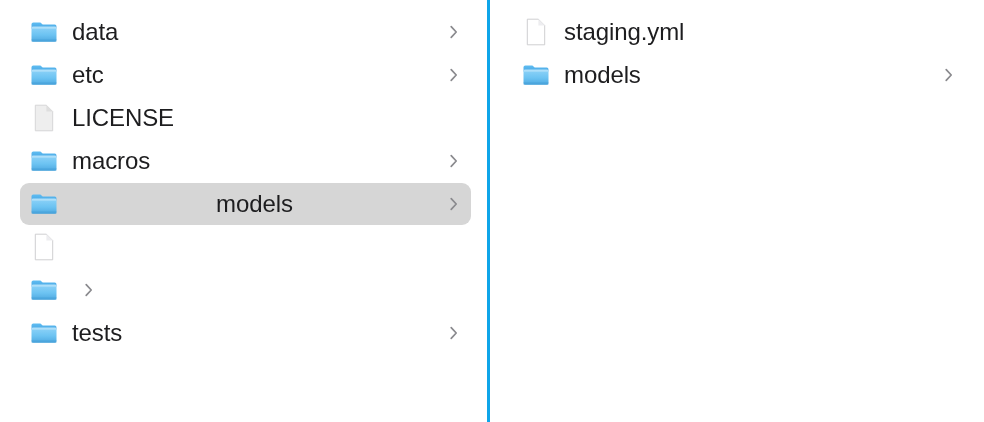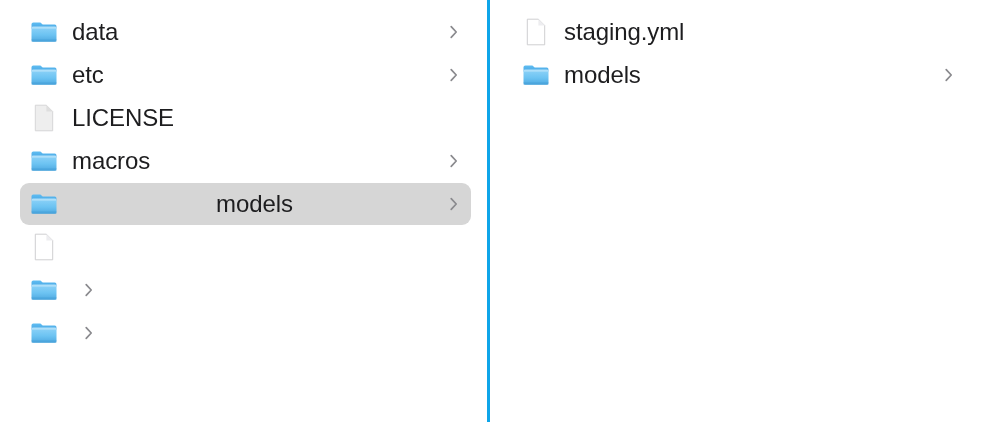--- a/index.html
+++ b/index.html
@@ -261,20 +261,21 @@
                 <stop offset="0.55" stop-color="#6cc3f2"></stop>
                 <stop offset="1" stop-color="#4ea8e0"></stop>
               </linearGradient>
             </defs>
             <path d="M1.5 7.2a1.8 1.8 0 0 1 1.8-1.8h7.1l2.3 2.2h12.0a1.8 1.8 0 0 1 1.8 1.8v2.2H1.5z" fill="url(#fTab)"></path>
             <rect x="1.5" y="9.6" width="25" height="15.2" rx="1.9" fill="url(#fBody)"></rect>
             <rect x="1.5" y="9.6" width="25" height="2.1" fill="#ffffff" opacity="0.30"></rect>
             <rect x="1.5" y="22.3" width="25" height="2.5" fill="#3d97d2" opacity="0.35"></rect>
           </svg>
         </span>
+        <span class="label">tests</span>
         <span class="chevron">
           <svg viewBox="0 0 14 20" xmlns="http://www.w3.org/2000/svg">
             <path d="M4.2 4.6L9.2 10l-5 5.4" fill="none" stroke="#8a8a8e" stroke-width="1.7" stroke-linecap="round" stroke-linejoin="round"></path>
           </svg>
         </span>
       </div>
     </div>
   <div class="column col-1">
       <div class="row">
         <span class="icon">

